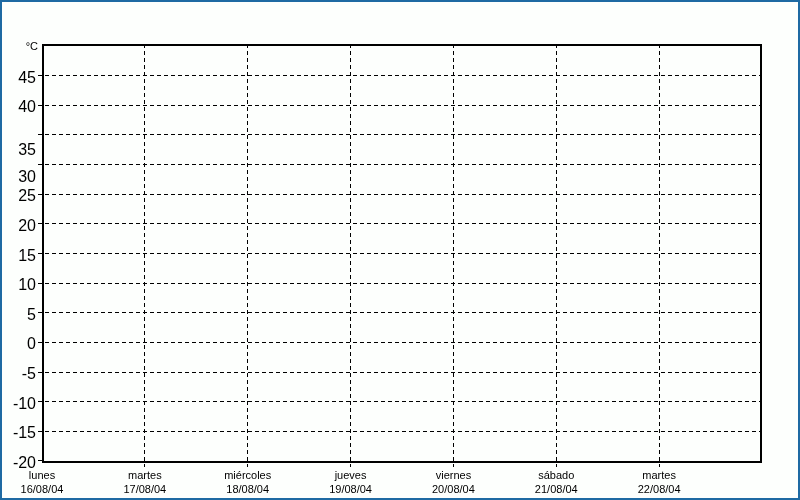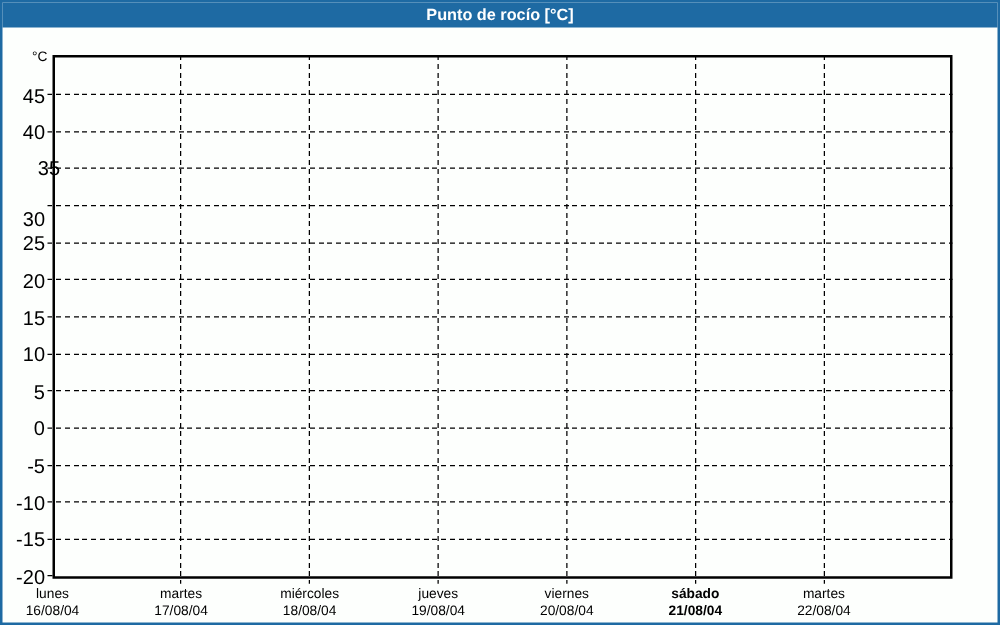--- a/index.html
+++ b/index.html
@@ -51,30 +51,29 @@
     position:absolute;width:104px;text-align:center;
     font-size:11px;color:#000;line-height:14px;
   }
   .daylab .dname{display:block;}
   .daylab .ddate{display:block;}
 </style>
 </head>
 <body>
 
 <div class="window">
-  <div class="titlebar">Punto de rocío [°C]</div>
   <div class="yunit yunit-pos">°C</div>
   <div class="plot"></div>
   <div id="axes-layer">
       <div class="hgrid" style="left: 36px; top: 73.1429px; width: 724px;"></div>
       <div class="ytick" style="top: 66.6429px;">45</div>
       <div class="hgrid" style="left: 36px; top: 102.786px; width: 724px;"></div>
       <div class="ytick" style="top: 96.2857px;">40</div>
       <div class="hgrid" style="left: 36px; top: 132.429px; width: 724px;"></div>
-      <div class="ytick" style="top: 125px; margin-left: 12px;">35</div>
+      <div class="ytick" style="top: 139px;">35</div>
       <div class="hgrid" style="left: 36px; top: 162.071px; width: 724px;"></div>
       <div class="ytick" style="top: 166px;">30</div>
       <div class="hgrid" style="left: 36px; top: 191.714px; width: 724px;"></div>
       <div class="ytick" style="top: 185.214px;">25</div>
       <div class="hgrid" style="left: 36px; top: 221.357px; width: 724px;"></div>
       <div class="ytick" style="top: 214.857px;">20</div>
       <div class="hgrid" style="left: 36px; top: 251px; width: 724px;"></div>
       <div class="ytick" style="top: 244.5px;">15</div>
       <div class="hgrid" style="left: 36px; top: 280.643px; width: 724px;"></div>
       <div class="ytick" style="top: 274.143px;">10</div>
@@ -109,21 +108,21 @@
         <span class="ddate">18/08/04</span>
       </div>
       <div class="daylab" style="left: 296.571px; top: 466px;">
         <span class="dname">jueves</span>
         <span class="ddate">19/08/04</span>
       </div>
       <div class="daylab" style="left: 399.429px; top: 466px;">
         <span class="dname">viernes</span>
         <span class="ddate">20/08/04</span>
       </div>
-      <div class="daylab" style="left: 502.286px; top: 466px; font-weight: bold;">
+      <div class="daylab" style="left: 502.286px; top: 466px;">
         <span class="dname">sábado</span>
         <span class="ddate">21/08/04</span>
       </div>
       <div class="daylab" style="left: 605.143px; top: 466px;">
         <span class="dname">martes</span>
         <span class="ddate">22/08/04</span>
       </div>
     </div>
 </div>
 

